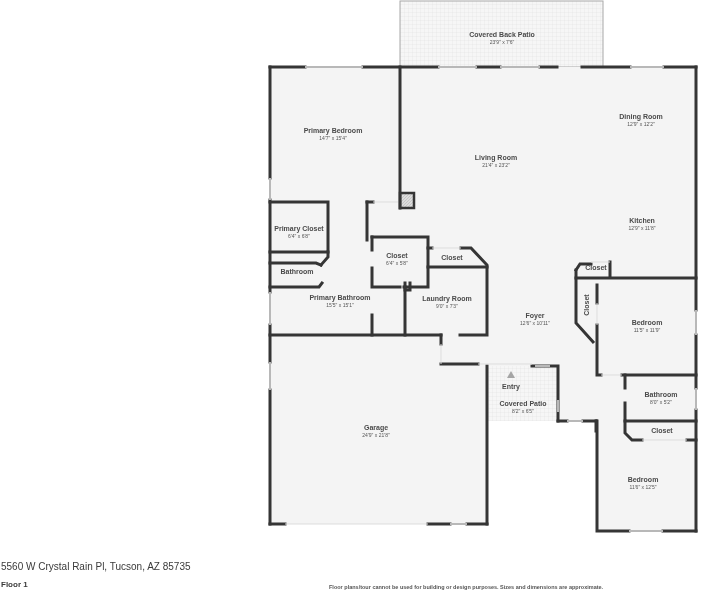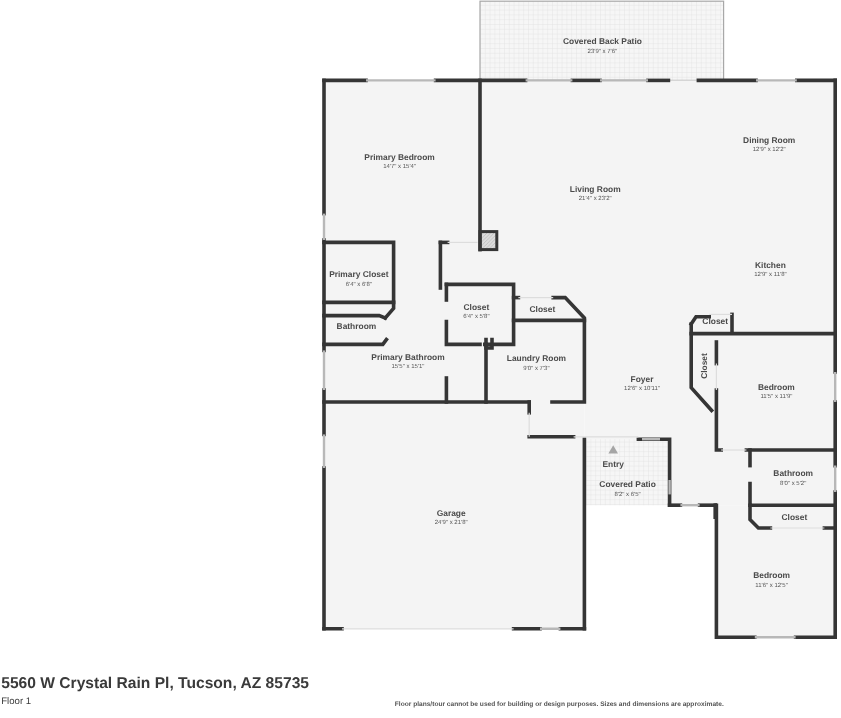--- a/index.html
+++ b/index.html
@@ -1,21 +1,21 @@
 <!DOCTYPE html>
 <html><head>
 <meta charset="utf-8">
 <style>
   html, body { margin:0; padding:0; background:#ffffff; }
   body { width:701px; height:598px; position:relative; overflow:hidden; font-family:"Liberation Sans", sans-serif; }
   #plan { position:absolute; left:0; top:0; }
   .room-name { font-family:"Liberation Sans", sans-serif; font-size:7px; font-weight:bold; fill:#4a4a4a; }
   .room-dim { font-family:"Liberation Sans", sans-serif; font-size:5px; fill:#555555; }
-  .footer-address { position:absolute; left:1px; top:561px; font-size:13px; font-weight:bold; color:#3a3a3a; }
-  .footer-floor { position:absolute; left:1px; top:580px; font-size:8px; font-weight:normal; color:#3a3a3a;text-align:right; }
+  .footer-address { position:absolute; left:1px; top:561px; font-size:10px; font-weight:normal; color:#3a3a3a; }
+  .footer-floor { position:absolute; left:1px; top:580px; font-size:8px; font-weight:bold; color:#3a3a3a;text-align:right; }
   .footer-disclaimer { position:absolute; left:329px; top:584px; font-size:5.5px; font-weight:bold; color:#555555; white-space:nowrap; }
 </style>
 </head>
 <body>
 
 <svg id="plan" width="701" height="598" viewBox="0 0 701 598">
   <defs>
     <pattern id="tiles" width="4" height="4" patternUnits="userSpaceOnUse">
       <rect width="4" height="4" fill="#f6f6f6"></rect>
       <path d="M0 0 H4 M0 0 V4" stroke="#e0e0e0" stroke-width="0.6"></path>

